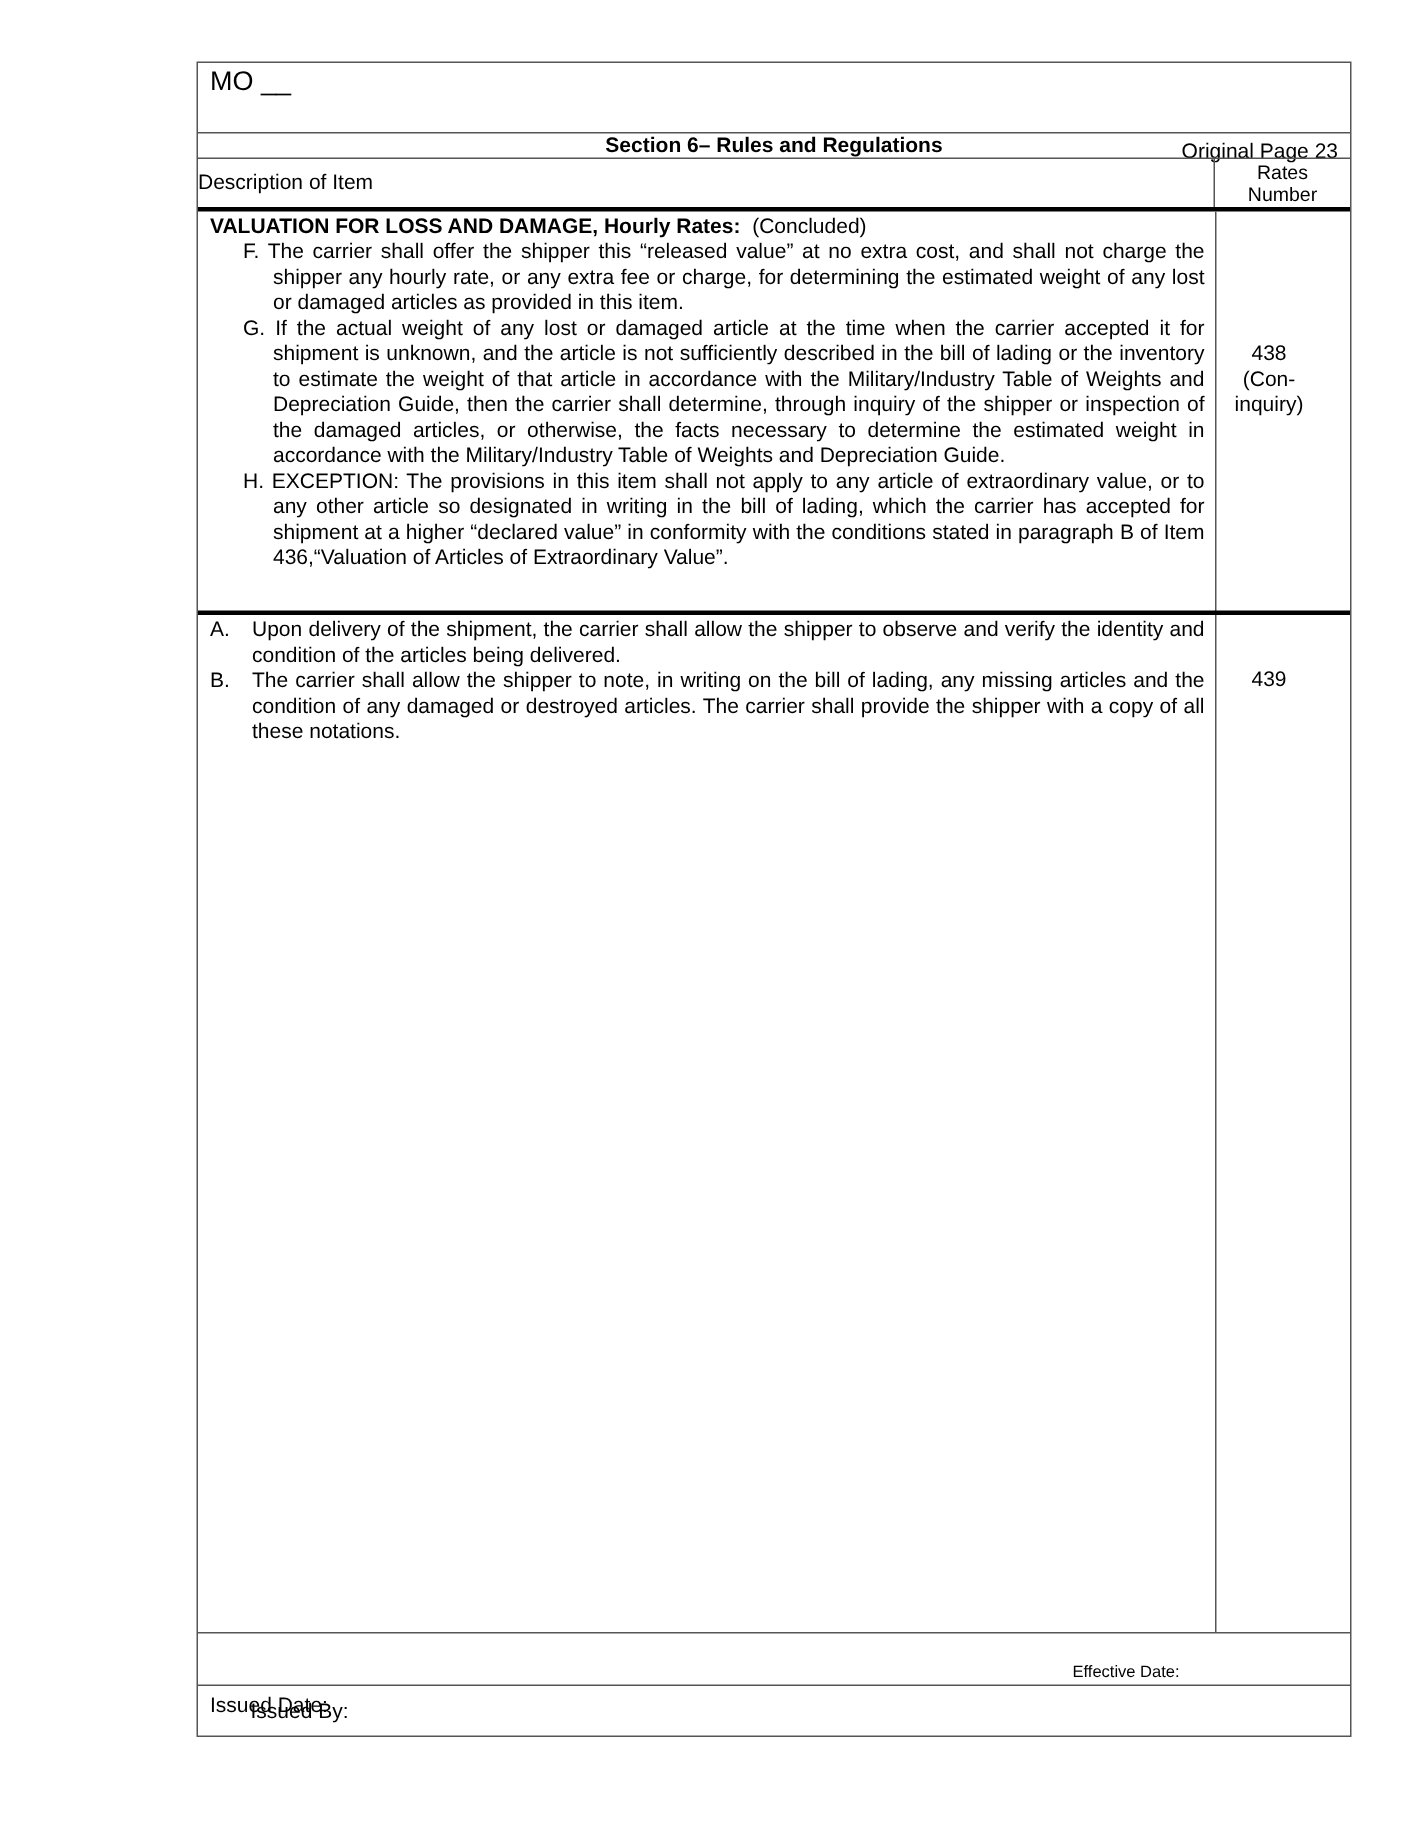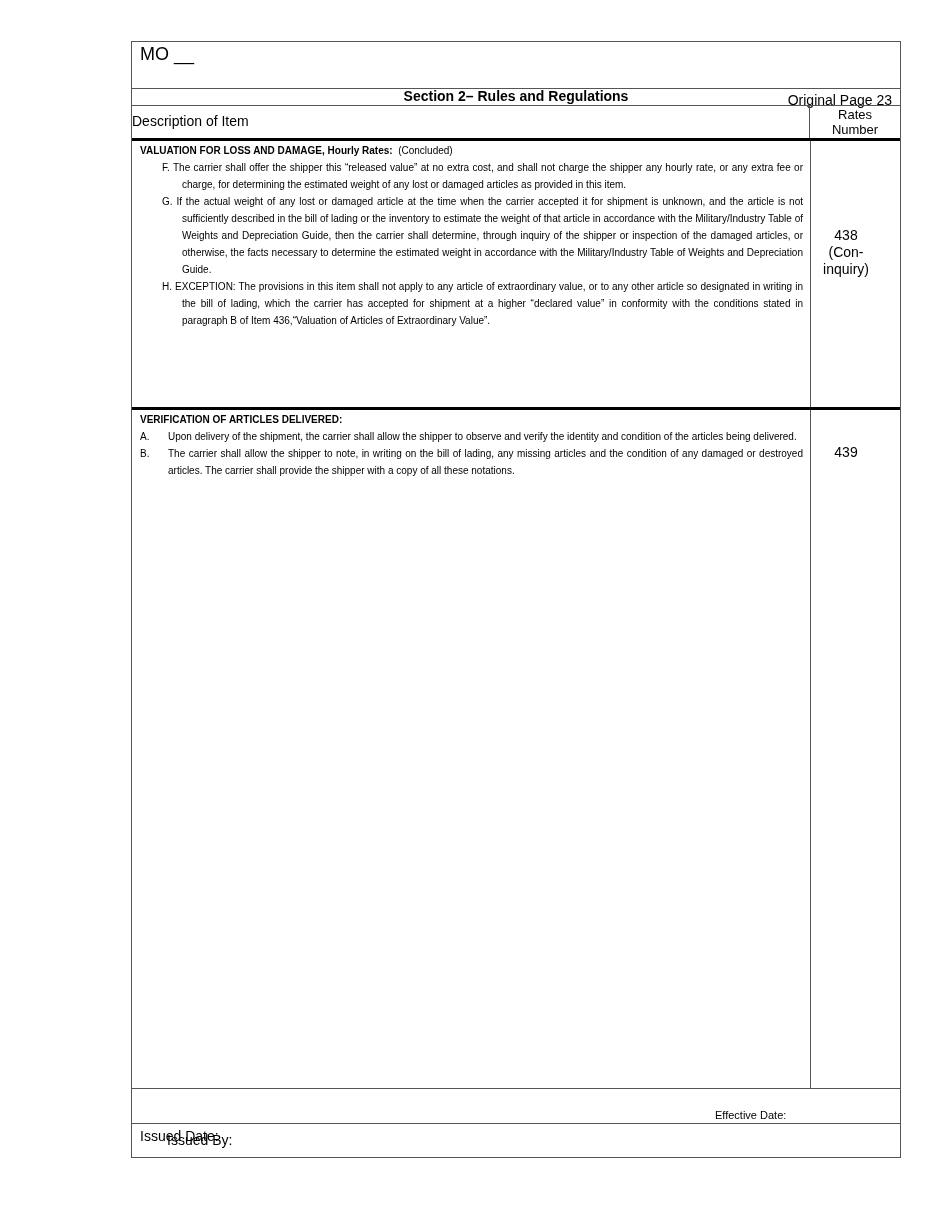--- a/index.html
+++ b/index.html
@@ -106,21 +106,21 @@
       left: 0; right: 0;
       top: 368px;
       height: 678px;
       border-bottom: 1px solid #555;
     }
     .desc {
       position: absolute;
       left: 8px;
       top: 1px;
       width: 663px;
-      font-size: 10px;
+      font-size: 14px;
       line-height: 17px;
     }
     .title-line b { font-weight: bold; }
     .para {
       position: relative;
       text-align: justify;
     }
     .para.fgh {
       padding-left: 42px;
       text-indent: -20px;
@@ -180,21 +180,21 @@
 </head>
 <body>
 
 <div class="page">
 
   <div class="hdr-row">
     <span class="mo">MO __</span>
     <span class="orig-page">Original Page 23</span>
   </div>
 
-  <div class="section-row">Section 2– Rules and Regulations</div>
+  <div class="section-row">Section 6– Rules and Regulations</div>
 
   <div class="colhead-row">
     <div class="colhead-desc">Description of Item</div>
     <div class="colhead-num">
       <div>Rates</div>
       <div>Number</div>
     </div>
   </div>
 
   <div class="vline"></div>
@@ -211,23 +211,20 @@
     </div>
     <div class="num-cell num1">
       <div>438</div>
       <div>(Con-</div>
       <div>inquiry)</div>
     </div>
   </div>
 
   <div class="item2">
     <div class="desc">
-      <div class="title-line">
-        <b>VERIFICATION OF ARTICLES DELIVERED:</b>
-      </div>
       <div class="para ab"><span class="lbl">A.</span><span>Upon delivery of the shipment, the carrier shall allow the shipper to observe and verify the identity and condition of the articles being delivered.</span></div>
       <div class="para ab"><span class="lbl">B.</span><span>The carrier shall allow the shipper to note, in writing on the bill of lading, any missing articles and the condition of any damaged or destroyed articles. The carrier shall provide the shipper with a copy of all these notations.</span></div>
     </div>
     <div class="num-cell num2">
       <div>439</div>
     </div>
   </div>
 
   <div class="dates-row">
     <span class="issued-date">Issued Date:</span>

